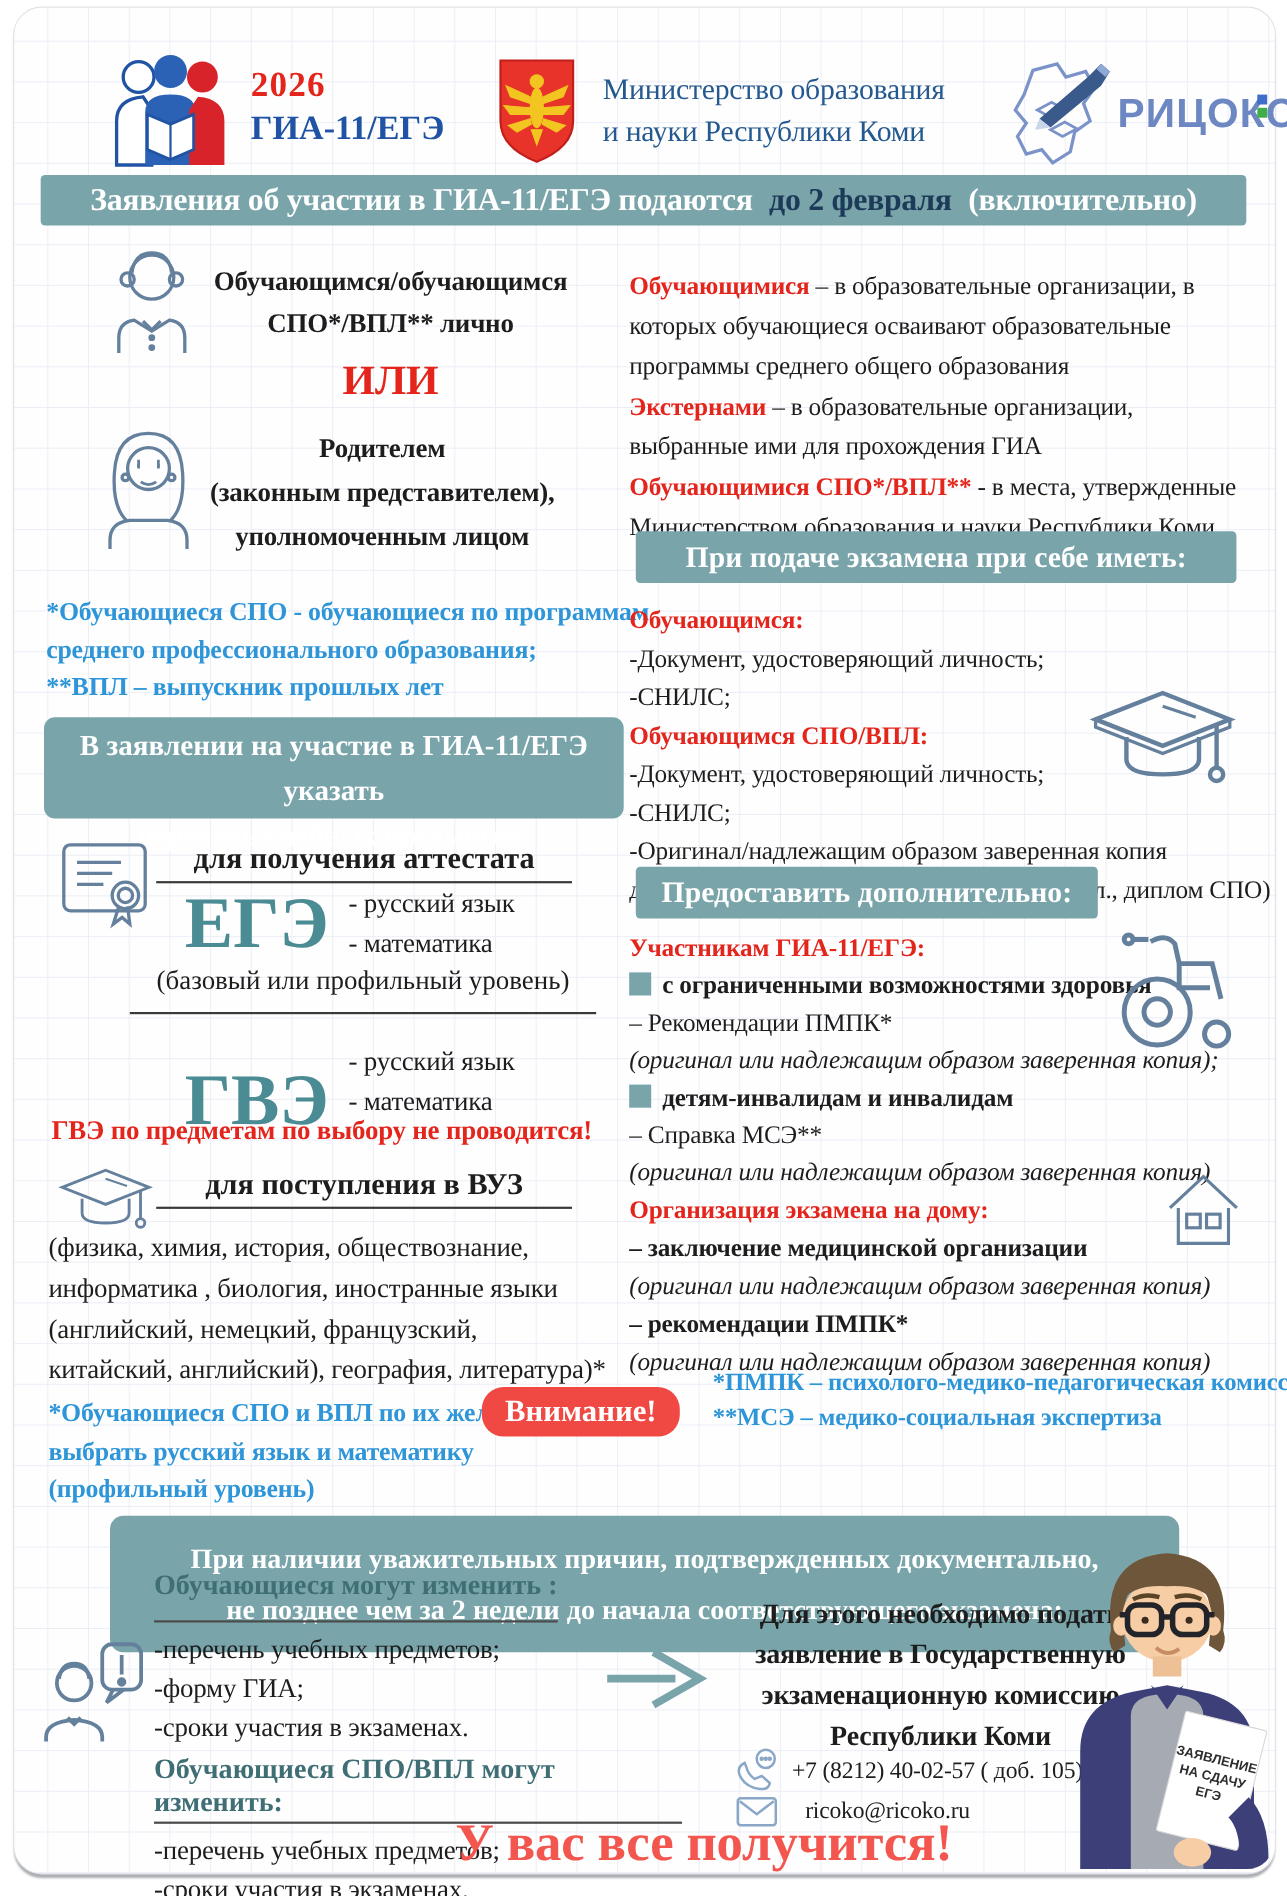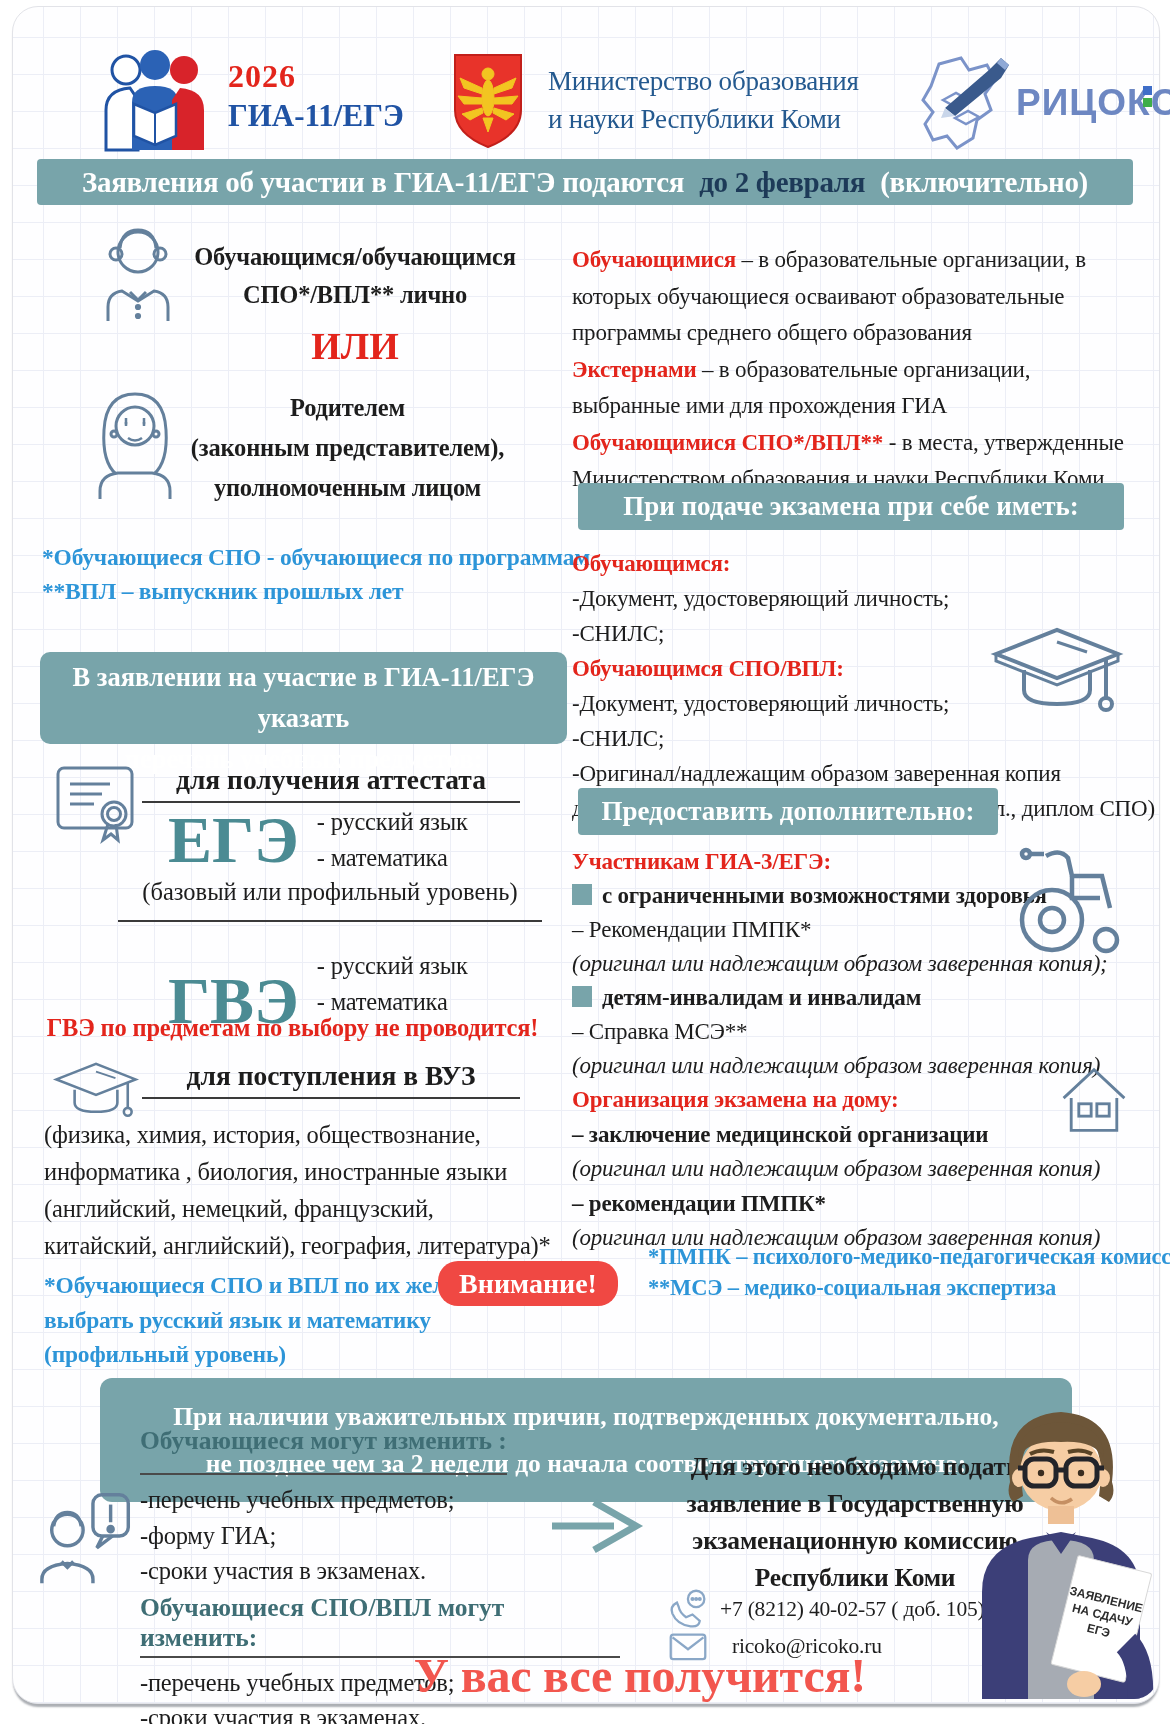--- a/index.html
+++ b/index.html
@@ -119,20 +119,21 @@
       <path d="M14,121 v-8 q0-16 18-18 h34 q18,2 18,18 v8"></path>
     </svg>
   </div>
   <div class="abs ctr b" style="left:165px;top:388px;width:365px;font-size:24.5px;line-height:40px;">
     <div class="ln">Родителем</div>
     <div class="ln">(законным представителем),</div>
     <div class="ln">уполномоченным лицом</div>
   </div>
   <div class="abs blue-note" style="left:42px;top:540px;width:510px;font-size:23.5px;line-height:34px;">
     <div class="ln">*Обучающиеся СПО - обучающиеся по программам</div>
+    <div class="ln">среднего профессионального образования;</div>
     <div class="ln">**ВПЛ – выпускник прошлых лет</div>
   </div>
 
   <div class="abs" style="left:572px;top:242px;width:580px;font-size:23px;line-height:36.5px;">
     <div class="ln"><span class="redb">Обучающимися</span><span> – в образовательные организации, в</span></div>
     <div class="ln">которых обучающиеся осваивают образовательные</div>
     <div class="ln">программы среднего общего образования</div>
     <div class="ln"><span class="redb">Экстернами</span><span> – в образовательные организации,</span></div>
     <div class="ln">выбранные ими для прохождения ГИА</div>
     <div class="ln"><span class="redb">Обучающимися СПО*/ВПЛ**</span><span> - в места, утвержденные</span></div>
@@ -212,21 +213,21 @@
   </div>
   <div class="abs blue-note" style="left:44px;top:1268px;width:440px;font-size:23.5px;line-height:34.5px;">
     <div class="ln">*Обучающиеся СПО  и ВПЛ  по их желанию могут</div>
     <div class="ln">выбрать русский язык и математику</div>
     <div class="ln">(профильный уровень)</div>
   </div>
   <div class="abs ctr b" style="left:438px;top:1261px;width:180px;height:45px;line-height:45px;font-size:28px;color:#fff;background:#f04843;border-radius:20px;">Внимание!</div>
 
   <div class="abs tealbox" style="left:578px;top:788px;width:420px;height:47px;line-height:47px;font-size:27px;border-radius:4px;">Предоставить дополнительно:</div>
   <div class="abs" style="left:572px;top:845px;width:580px;font-size:23px;line-height:34px;">
-    <div class="ln redb">Участникам ГИА-3/ЕГЭ:</div>
+    <div class="ln redb">Участникам ГИА-11/ЕГЭ:</div>
     <div class="ln b"><span class="sq"></span><span>с ограниченными возможностями здоровья</span></div>
     <div class="ln">–  Рекомендации ПМПК*</div>
     <div class="ln italic">(оригинал или надлежащим образом заверенная копия);</div>
     <div class="ln b"><span class="sq"></span><span>детям-инвалидам и инвалидам</span></div>
     <div class="ln">–  Справка МСЭ**</div>
     <div class="ln italic">(оригинал или надлежащим образом заверенная копия)</div>
   </div>
   <div class="abs" style="left:1008px;top:846px;">
     <svg width="122" height="110" viewBox="0 0 122 110" fill="none" stroke="#64809c" stroke-width="4.5">
       <circle cx="44" cy="74" r="30"></circle>

